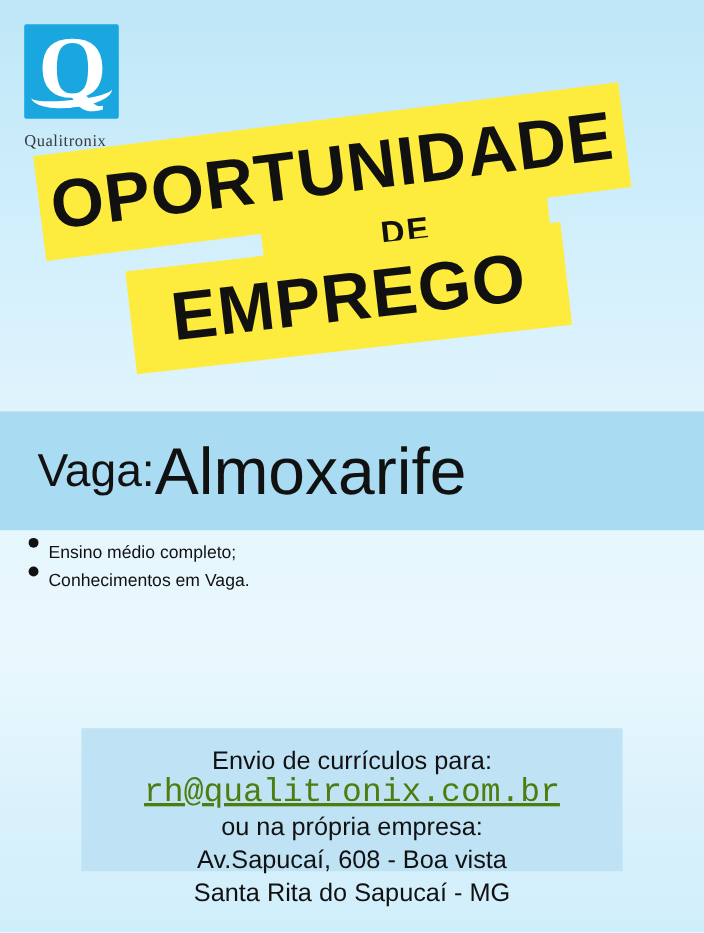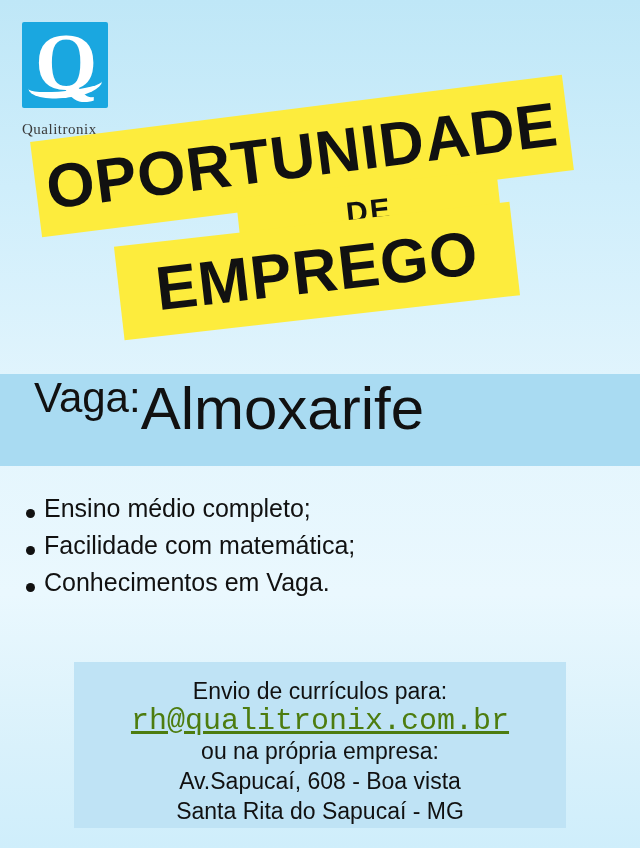--- a/index.html
+++ b/index.html
@@ -106,23 +106,24 @@
     line-height: 94px;
     letter-spacing: 1px;
   }
 
   
   .vaga-strip {
     position: absolute;
     left: 0;
     top: 374px;
     width: 640px;
-    height: 92px;
+    height: 108px;
     background: #a9dbf2;
     display: flex;
+    align-items: center;
   }
   .vaga-label {
     margin-left: 34px;
     font-size: 42px;
     color: #111111;
     font-family: "Liberation Sans", sans-serif;
   }
   .vaga-value {
     font-size: 60px;
     color: #111111;
@@ -131,22 +132,22 @@
 
   
   .reqs {
     position: absolute;
     left: 26px;
     top: 494px;
     width: 580px;
   }
   .req-item {
     display: flex;
-    align-items: flex-end;
-    font-size: 25px;
+    align-items: flex-start;
+    font-size: 16px;
     color: #111111;
     margin-bottom: 8px;
     font-family: "Liberation Sans", sans-serif;
   }
   .req-bullet {
     width: 9px;
     height: 9px;
     background: #111111;
     border-radius: 50%;
     margin-right: 9px;
@@ -154,21 +155,21 @@
     position: relative;
     top: -5px;
   }
 
   
   .contact {
     position: absolute;
     left: 74px;
     top: 662px;
     width: 492px;
-    height: 166px;
+    height: 130px;
     background: #bfe3f5;
     padding-top: 14px;
     text-align: center;
   }
   .contact-line {
     font-size: 23px;
     color: #111111;
     line-height: 30px;
     font-family: "Liberation Sans", sans-serif;
   }
@@ -203,24 +204,20 @@
     <div class="vaga-value">Almoxarife</div>
   </div>
 
   <div class="reqs">
     <div class="req-item">
       <span class="req-bullet"></span>
       <span>Ensino médio completo;</span>
     </div>
     <div class="req-item">
       <span class="req-bullet"></span>
-      <span>Facilidade com matemática;</span>
-    </div>
-    <div class="req-item">
-      <span class="req-bullet"></span>
       <span>Conhecimentos em Vaga.</span>
     </div>
   </div>
 
   <div class="contact">
     <div class="contact-line">Envio de currículos para:</div>
     <div>
       <a class="contact-email" href="#">rh@qualitronix.com.br</a>
     </div>
     <div class="contact-line">ou na própria empresa:</div>

